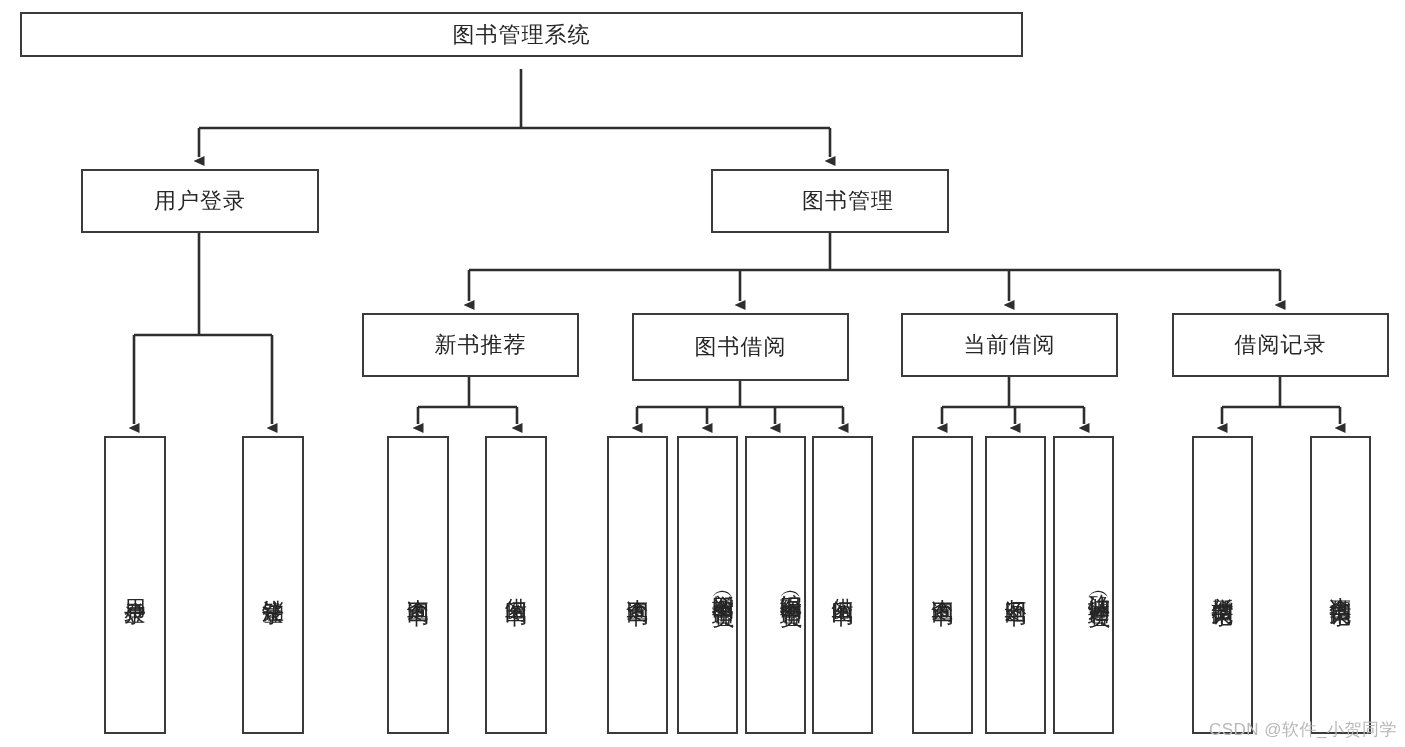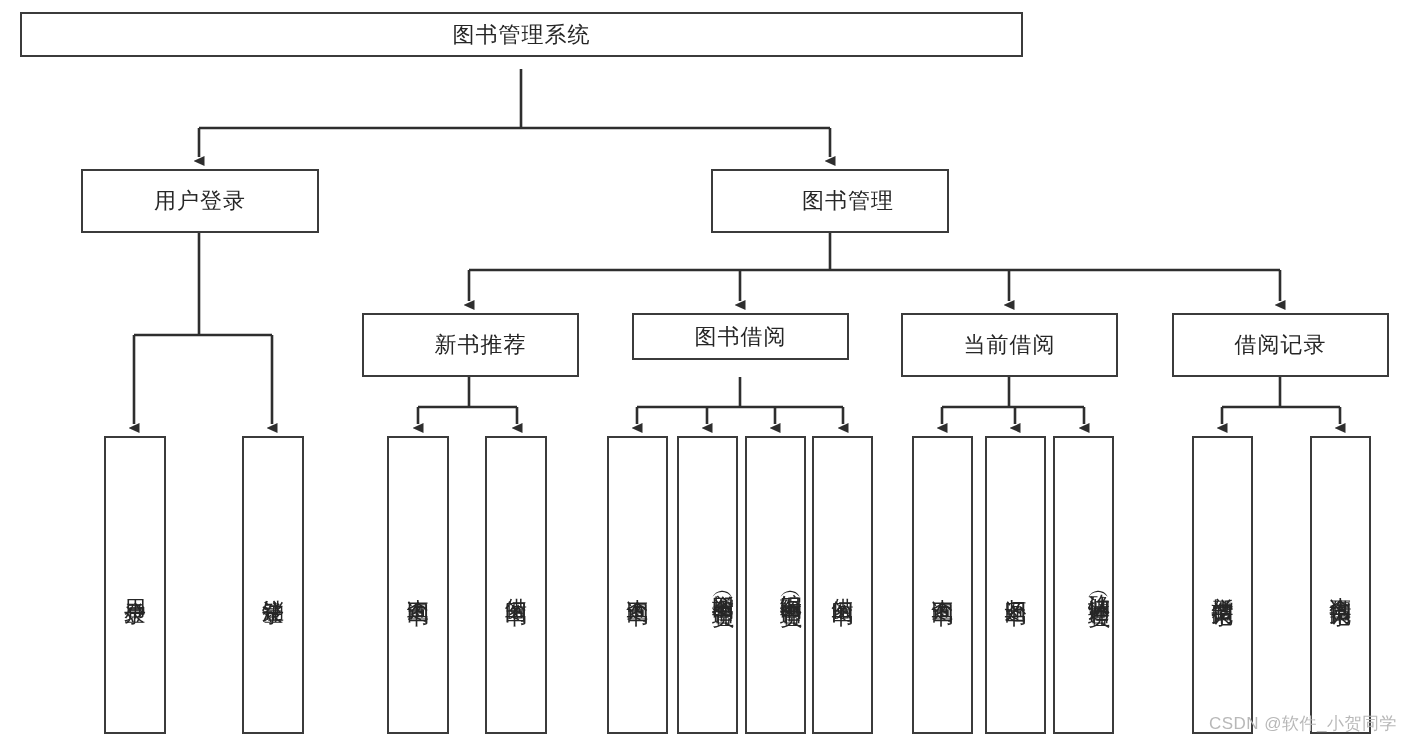--- a/index.html
+++ b/index.html
@@ -50,21 +50,21 @@
     padding-bottom: 6px;
     align-items: flex-start;
     justify-content: center;
   }
   .node.vert.midpack {
     align-items: center;
   }
   .watermark {
     position: absolute;
     right: 8px;
-    bottom: 12px;
+    bottom: 6px;
     font-size: 17px;
     color: #b8b8b8;
     letter-spacing: 0.5px;
     white-space: nowrap;
   }
 </style>
 </head>
 <body>
 
 <div id="canvas">
@@ -126,21 +126,21 @@
   <div class="node horiz" style="left:81px;top:169px;width:238px;height:64px;">
     <span>用户登录</span>
   </div>
   <div class="node horiz" style="left:711px;top:169px;width:238px;height:64px;padding-left:36px;">
     <span>图书管理</span>
   </div>
 
   <div class="node horiz" style="left:362px;top:313px;width:217px;height:64px;padding-left:20px;">
     <span>新书推荐</span>
   </div>
-  <div class="node horiz" style="left:632px;top:313px;width:217px;height:47px;">
+  <div class="node horiz" style="left:632px;top:313px;width:217px;height:68px;">
     <span>图书借阅</span>
   </div>
   <div class="node horiz" style="left:1172px;top:313px;width:217px;height:64px;">
     <span>借阅记录</span>
   </div>
   <div class="node horiz" style="left:901px;top:313px;width:217px;height:64px;">
     <span>当前借阅</span>
   </div>
 
   <div class="node vert midpack" style="left:104px;top:436px;width:62px;height:298px;">

